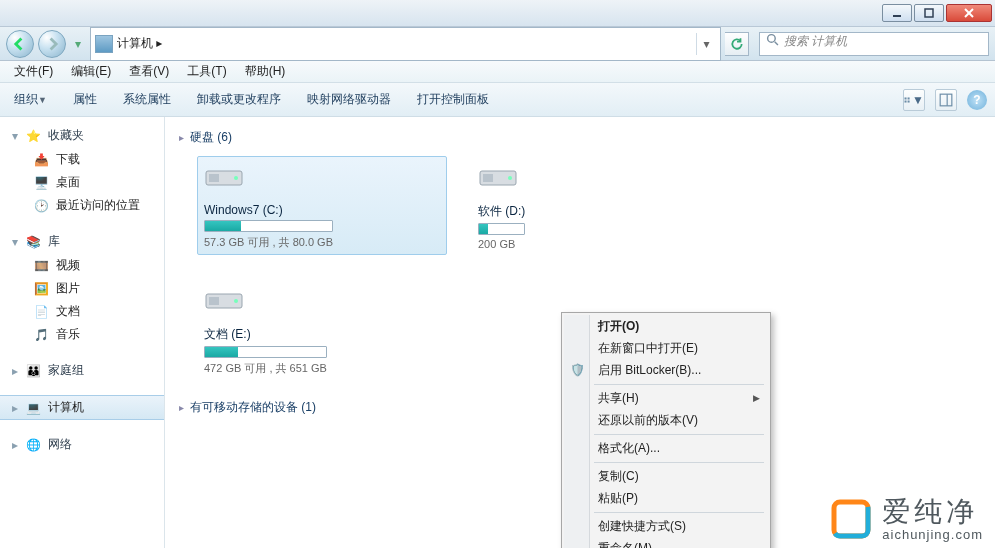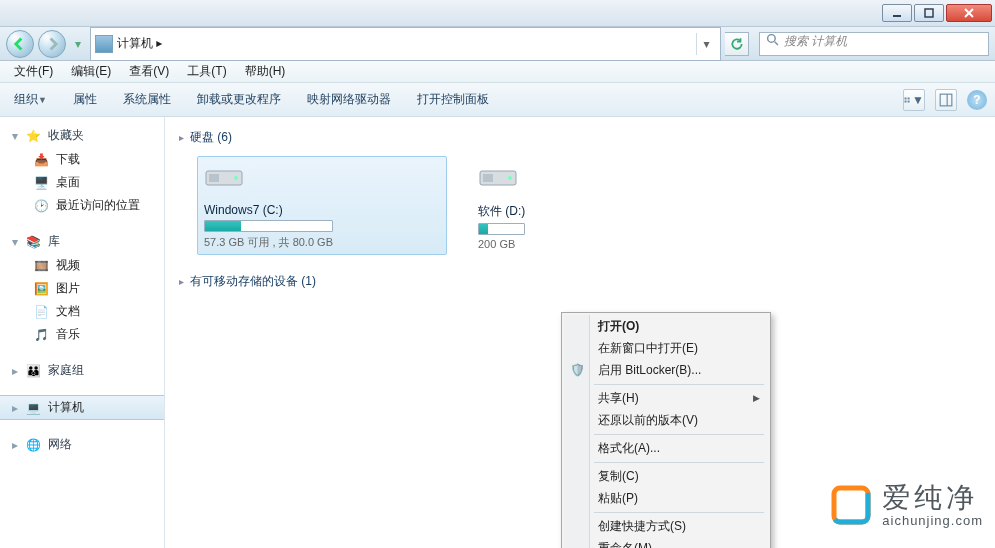--- a/index.html
+++ b/index.html
@@ -64,21 +64,21 @@
 
 .ctx { position:absolute; left: 396px; top: 195px; width: 210px; background:#f3f3f3; border:1px solid #a7a7a7; box-shadow: 3px 3px 6px rgba(0,0,0,.25); padding:2px; }
 .ctx .gutter { position:absolute; left:2px; top:2px; bottom:2px; width:26px; background:#eef0f2; border-right:1px solid #d5d9dd; }
 .ctx-item { position:relative; display:flex; align-items:center; height:22px; padding:0 10px 0 34px; color:#222; }
 .ctx-item.submenu::after { content:"▶"; font-size:9px; color:#555; position:absolute; right:8px; }
 .ctx-sep { position:relative; height:6px; }
 .ctx-sep::after { content:""; position:absolute; left:30px; right:4px; top:3px; height:1px; background:#cfd6dc; }
 .ctx-ico { position:absolute; left:5px; width:18px; height:18px; display:flex; align-items:center; justify-content:center; }
 
 
-.watermark { position:absolute; right:12px; bottom:20px; display:flex; align-items:center; gap:10px; opacity:.9; pointer-events:none; }
+.watermark { position:absolute; right:12px; bottom:6px; display:flex; align-items:center; gap:10px; opacity:.9; pointer-events:none; }
 .wm-logo { width:42px; height:42px; }
 .wm-text { display:flex; flex-direction:column; line-height:1.1; }
 .wm-cn { font-size:28px; color:#3d474d; font-weight:300; letter-spacing:4px; }
 .wm-url { font-size:13px; color:#3d474d; letter-spacing:1px; }
 </style>
 </head>
 <body>
 
 <div class="titlebar">
   <div class="win-btns">
@@ -266,20 +266,34 @@
             <circle cx="32" cy="17" r="2" fill="#7fb"></circle>
           </svg>
         <div class="drive-body">
           <div class="drive-name">软件 (D:)</div>
           <div class="drive-bar">
               <div class="drive-fill" style="width:20%"></div>
             </div>
           <div class="drive-info">200 GB</div>
         </div>
       </div>
+      <div class="drive">
+        <svg class="drive-icon" viewBox="0 0 40 34">
+            <rect x="2" y="10" width="36" height="14" rx="2" fill="#d8dde2" stroke="#9aa6b0"></rect>
+            <rect x="5" y="13" width="10" height="8" fill="#b9c3cc"></rect>
+            <circle cx="32" cy="17" r="2" fill="#7fb"></circle>
+          </svg>
+        <div class="drive-body">
+          <div class="drive-name">文档 (E:)</div>
+          <div class="drive-bar">
+              <div class="drive-fill" style="width:27%"></div>
+            </div>
+          <div class="drive-info">472 GB 可用 , 共 651 GB</div>
+        </div>
+      </div>
     </div>
 
     <div class="group-header">
         <span class="tri">▸</span>
         <span>有可移动存储的设备 (1)</span>
       </div>
 
     <div class="ctx">
       <div class="gutter"></div>
       <div class="ctx-item" style="font-weight:bold">打开(O)</div>

